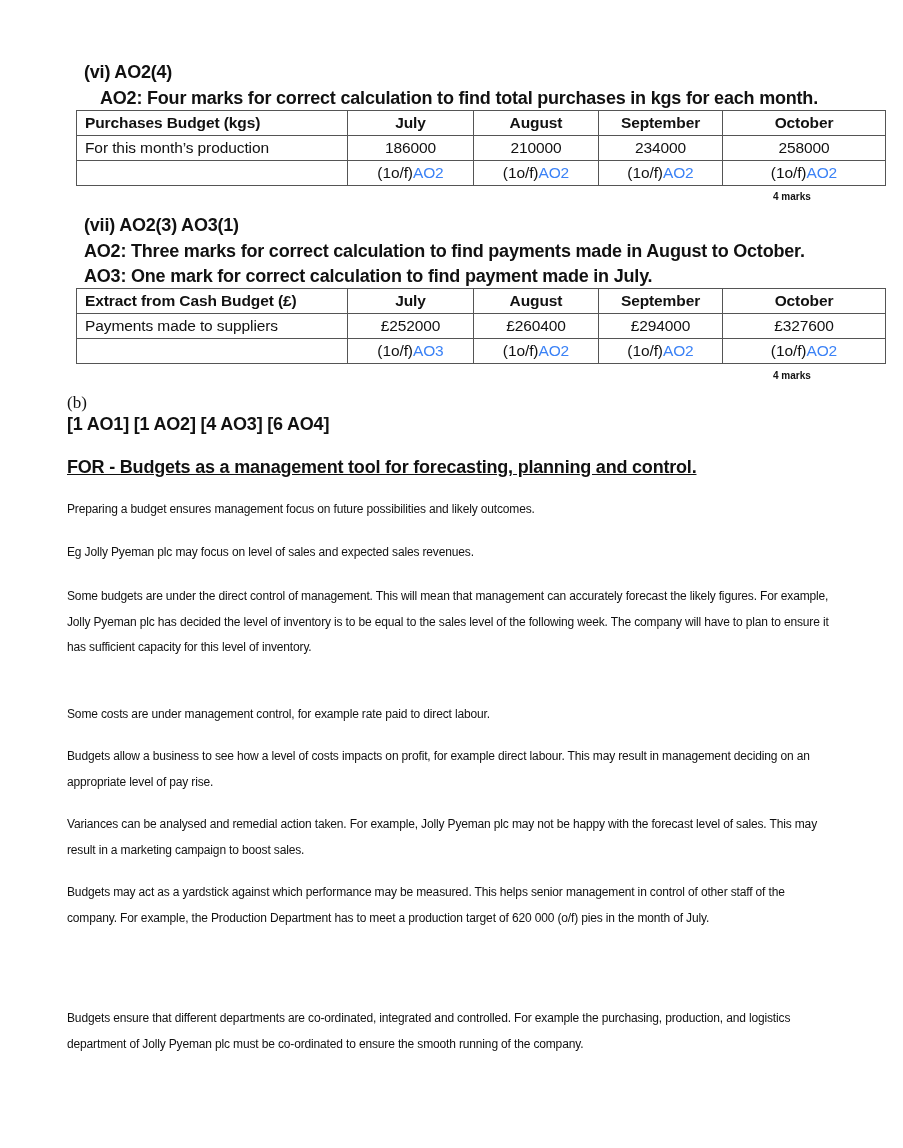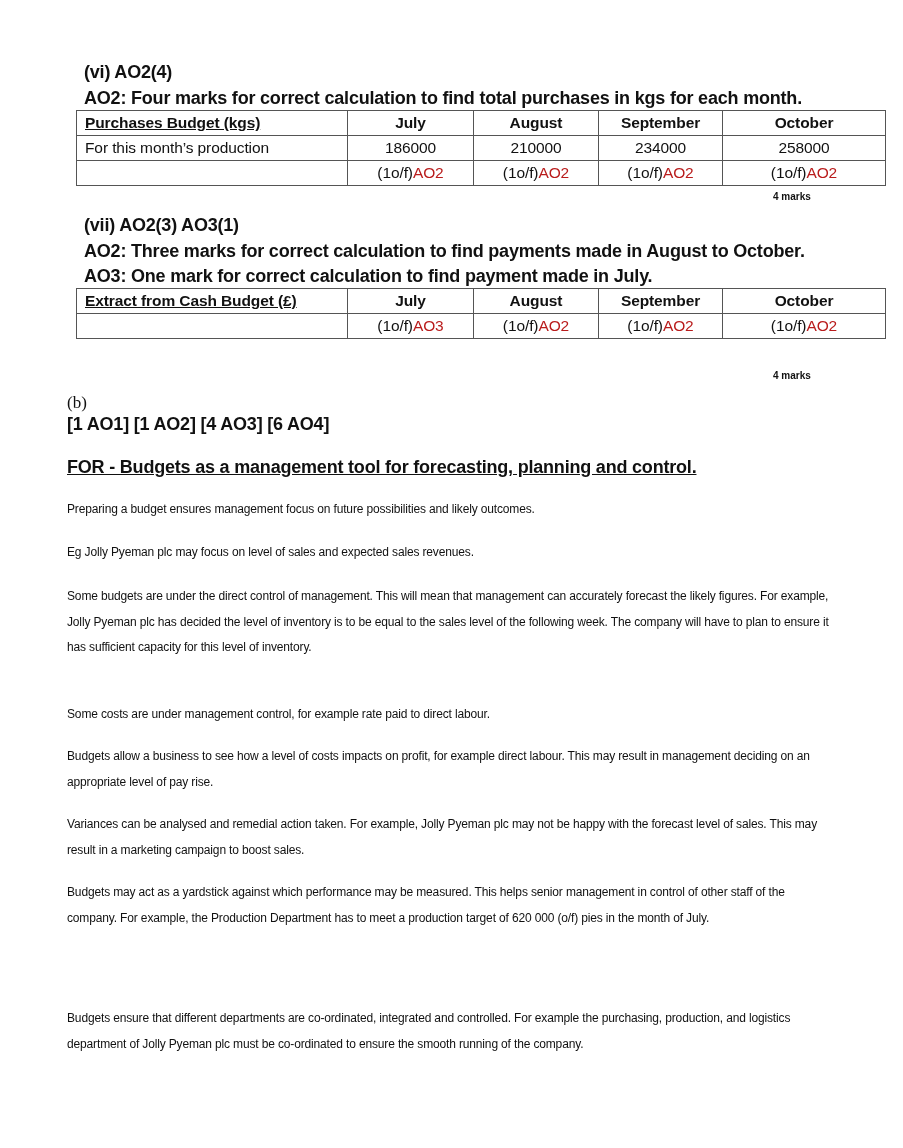--- a/index.html
+++ b/index.html
@@ -13,35 +13,35 @@
     table.mark {
       position: absolute; border-collapse: collapse; table-layout: fixed;
       font-size: 15.5px; letter-spacing: -0.1px;
     }
     table.mark td {
       border: 1.3px solid #555555; height: 24px; padding: 0 0 0 8px;
       vertical-align: middle; white-space: nowrap; line-height: 24px;
     }
     table.mark td.c { text-align: center; padding: 0; }
     table.mark tr.hdr td { font-weight: bold; }
-    table.mark td.lbl-u { font-weight: bold; text-decoration: underline; }
-    .red { color: #b91c1c; }
+    table.mark td.lbl-u { font-weight: bold; }
+    .red { color: #3b82f6; }
     .marks { font-weight: bold; font-size: 10px; }
     .serif { font-family: "Liberation Serif", "DejaVu Serif", serif; font-size: 17px; }
     .para {
       position: absolute; left: 67px; width: 770px;
       font-size: 12px; line-height: 25.5px; letter-spacing: -0.15px;
     }
     .ul { text-decoration: underline; font-weight: bold; }
   </style>
 </head>
 <body>
 
 <div class="abs heading" style="left:84px; top:62px;">(vi) AO2(4)</div>
-<div class="abs heading" style="left:84px; top:88px;text-align:right;">AO2: Four marks for correct calculation to find total purchases in kgs for each month.</div>
+<div class="abs heading" style="left:100px; top:88px;text-align:right;">AO2: Four marks for correct calculation to find total purchases in kgs for each month.</div>
 
 <table class="mark" style="left:76px; top:110px; width:809px;">
   <colgroup>
       <col style="width:271px">
       <col style="width:126px">
       <col style="width:125px">
       <col style="width:124px">
       <col style="width:163px">
     </colgroup>
   <tbody>
@@ -84,20 +84,27 @@
     </colgroup>
   <tbody>
       <tr class="hdr">
     <td class="lbl-u">Extract from Cash Budget (£)</td>
     <td class="c">July</td>
     <td class="c">August</td>
     <td class="c">September</td>
     <td class="c">October</td>
   </tr>
   <tr>
+    <td>Payments made to suppliers</td>
+    <td class="c">£252000</td>
+    <td class="c">£260400</td>
+    <td class="c">£294000</td>
+    <td class="c">£327600</td>
+  </tr>
+  <tr>
     <td></td>
     <td class="c"><span>(1o/f)</span><span class="red">AO3</span></td>
     <td class="c"><span>(1o/f)</span><span class="red">AO2</span></td>
     <td class="c"><span>(1o/f)</span><span class="red">AO2</span></td>
     <td class="c"><span>(1o/f)</span><span class="red">AO2</span></td>
   </tr>
 </tbody>
   </table>
 <div class="abs marks" style="left:773px; top:370px;">4 marks</div>
 

